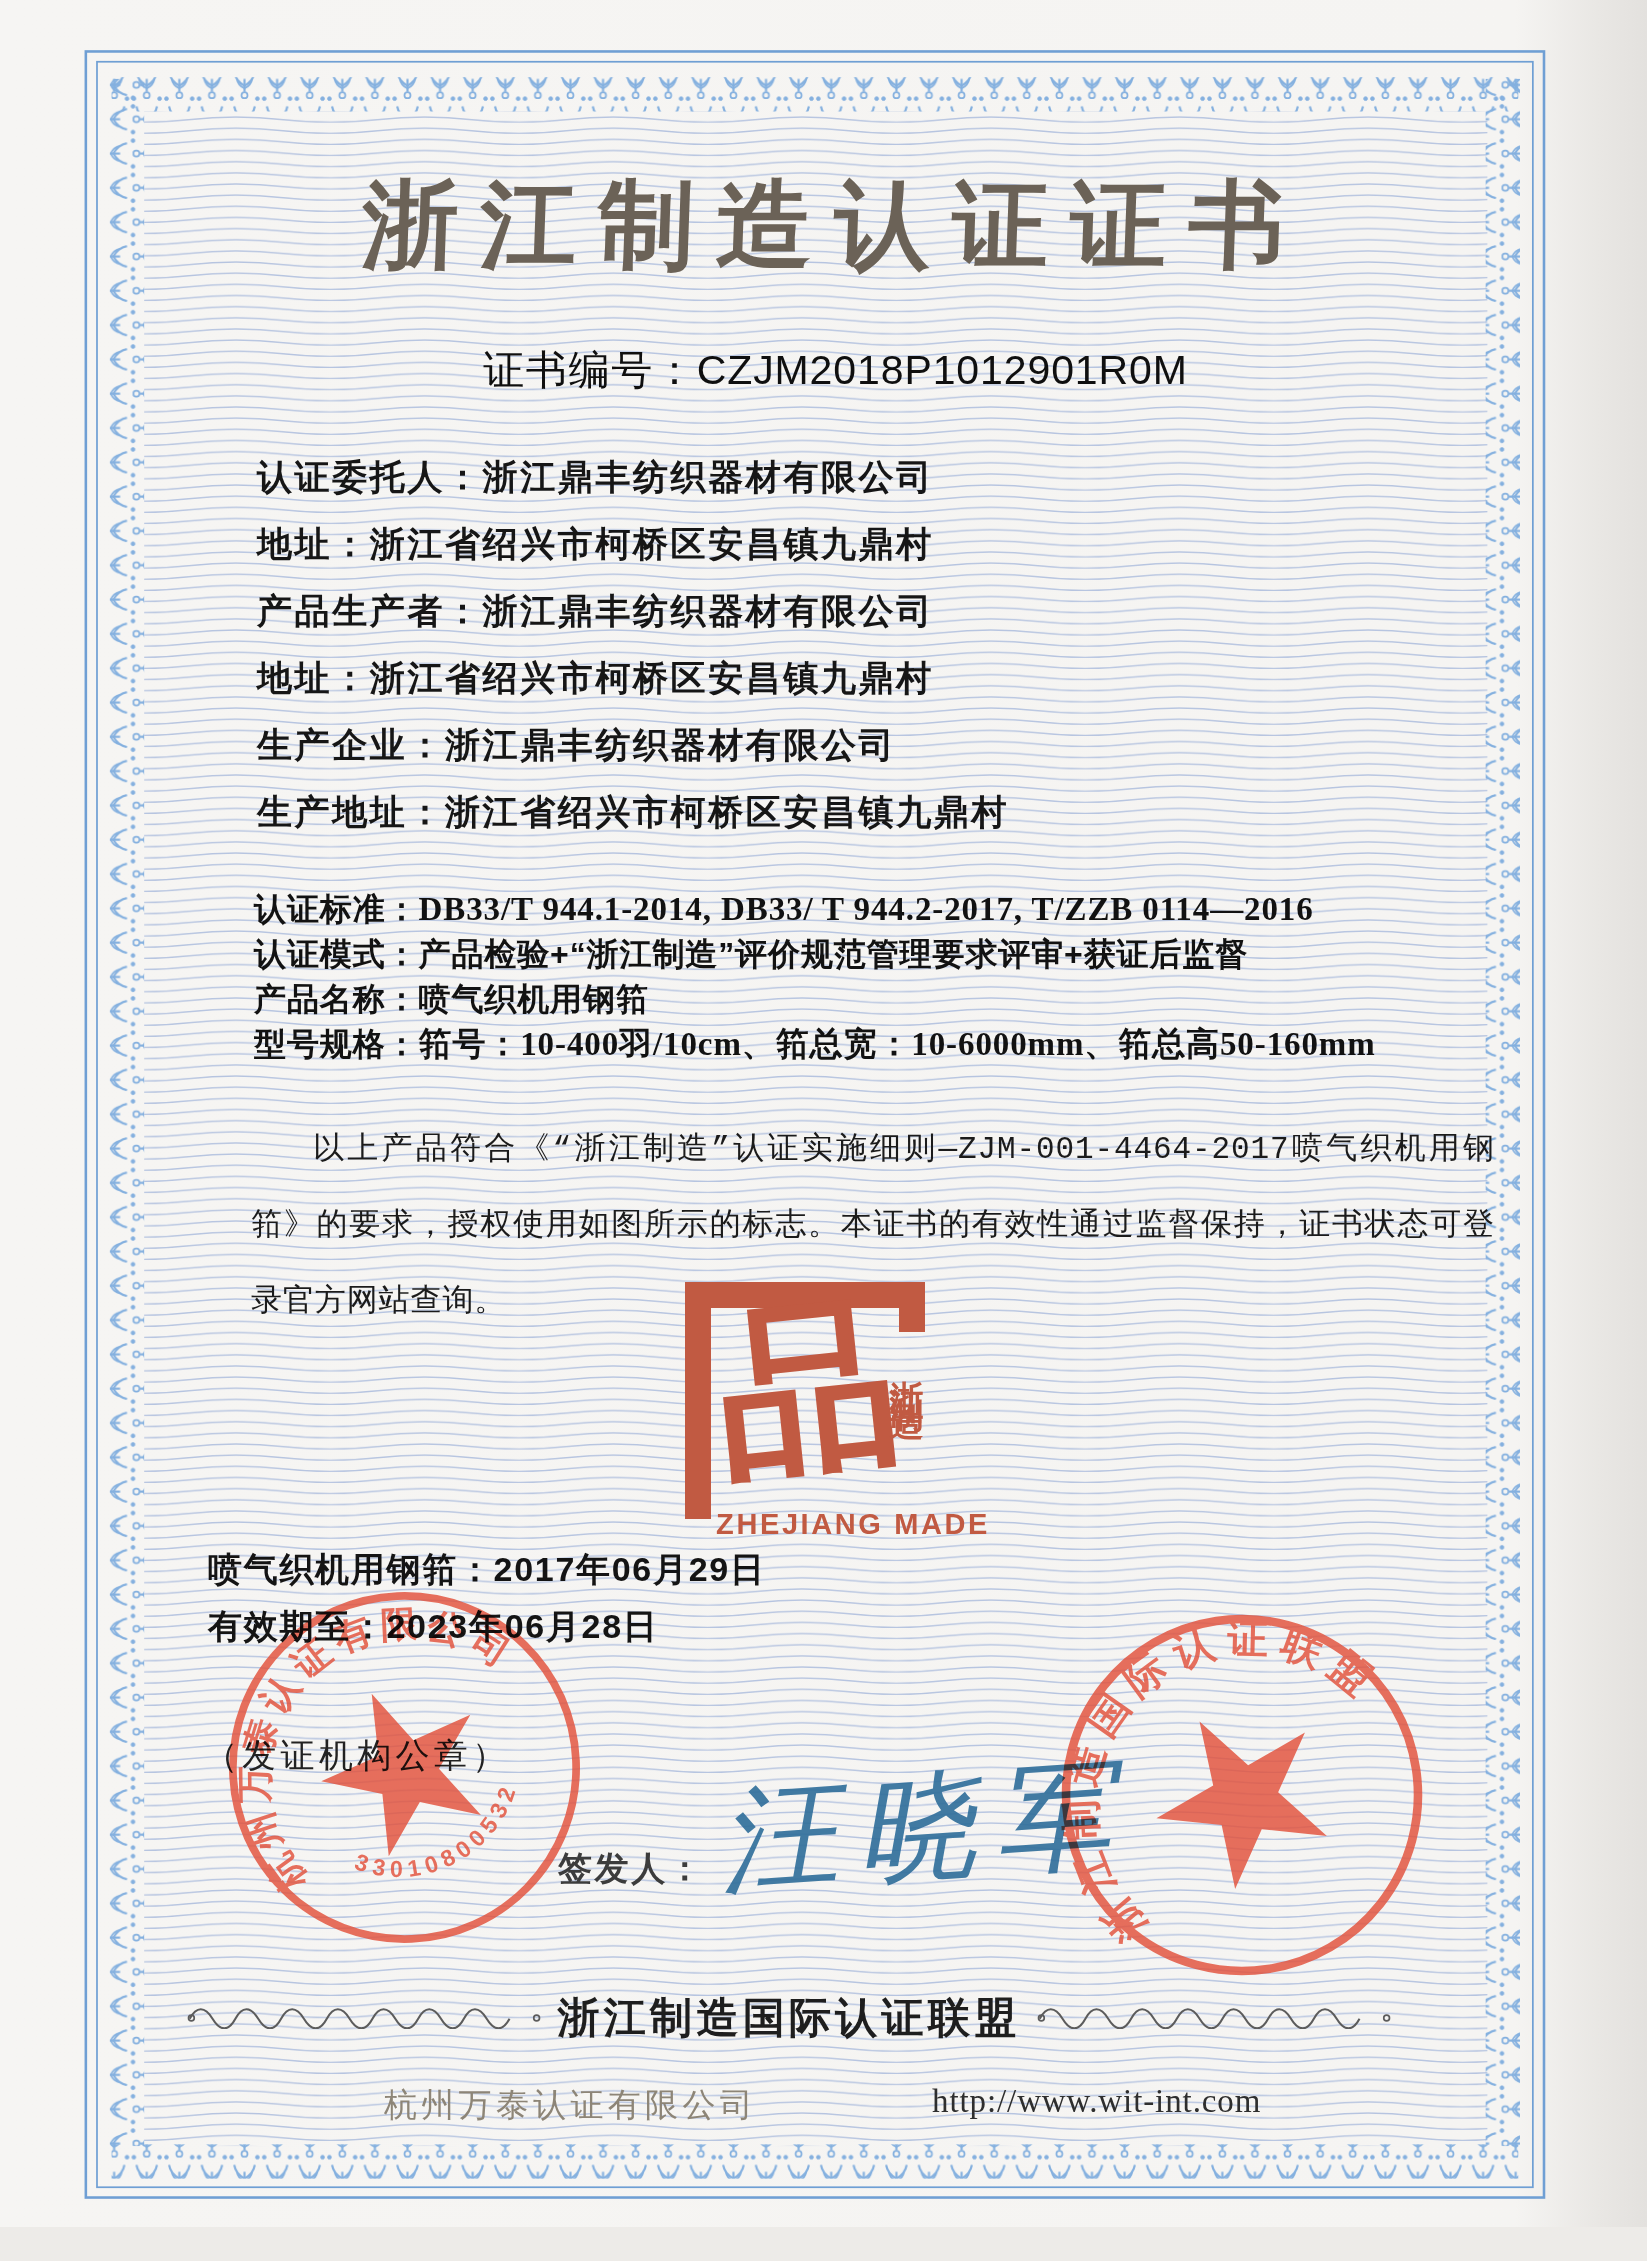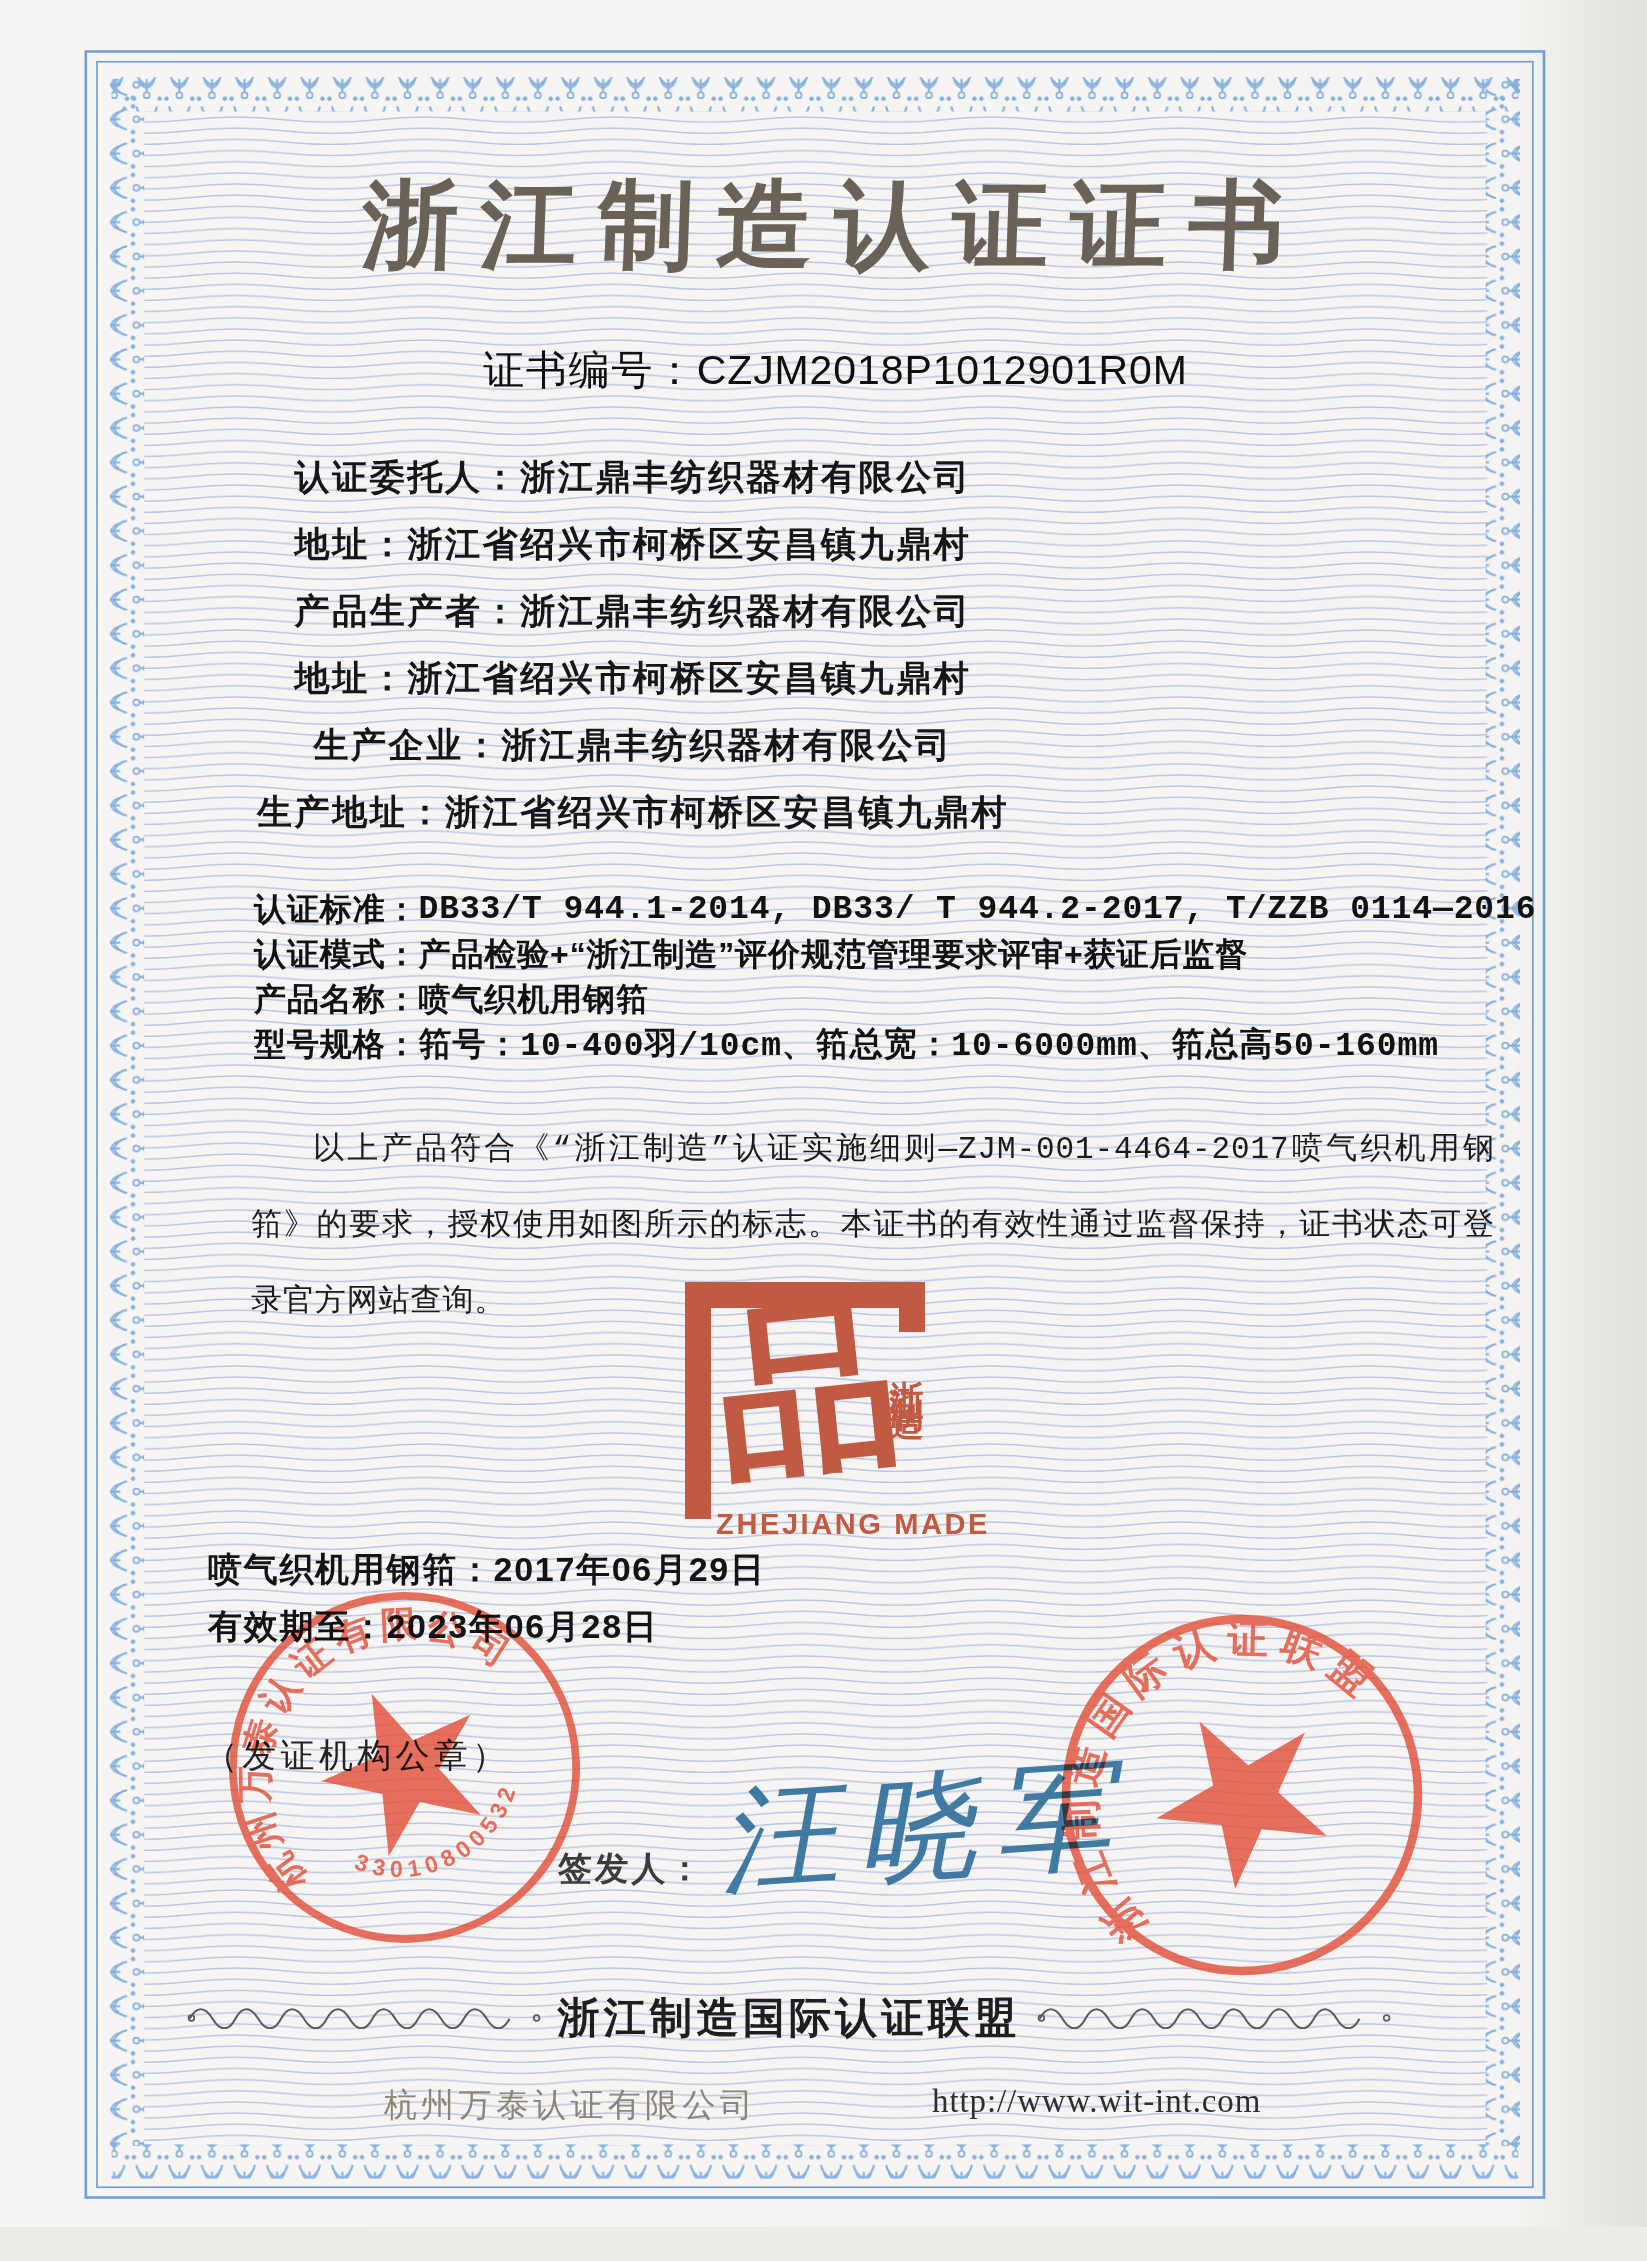--- a/index.html
+++ b/index.html
@@ -13,26 +13,26 @@
   .title{position:absolute;top:160px;left:0;width:1647px;text-align:center;
          font-family:"DejaVu Serif",serif;font-weight:700;font-size:96px;line-height:129px;
          letter-spacing:22px;padding-left:22px;box-sizing:border-box;color:#6b6257;
          transform:skewX(-2deg);}
   .certno{position:absolute;top:343px;left:0;width:1647px;text-align:center;
           font-size:41px;font-weight:400;color:#0f0f0f;letter-spacing:1.7px;padding-left:12px;}
   .certno .code{font-family:"Liberation Sans",sans-serif;letter-spacing:0.9px;}
 
   .fields{position:absolute;left:257px;top:444px;}
   .field-line{height:67px;display:flex;align-items:center;font-size:35px;font-weight:700;
-              color:#161616;letter-spacing:2.6px;white-space:nowrap;justify-content:center;}
+              color:#161616;letter-spacing:2.6px;white-space:nowrap;}
 
   .standards{position:absolute;left:254px;top:887px;}
   .std-line{height:45px;display:flex;align-items:center;font-size:32px;font-weight:700;
             color:#121212;letter-spacing:0.9px;white-space:nowrap;}
-  .std-line .val{font-family:Liberation Mono, monospace;font-size:33px;text-align:center;}
+  .std-line .val{font-family:Liberation Serif, serif;font-size:33px;text-align:center;}
 
   .statement{position:absolute;left:251px;top:1112px;width:1244px;
              font-family:Liberation Mono, monospace;font-size:31px;line-height:76px;
              color:#1b1b1b;text-align:justify;text-indent:2em;letter-spacing:0.9px;}
 
   .logo{position:absolute;left:685px;top:1282px;width:240px;height:237px;
         border-left:26px solid #c15a42;border-top:26px solid #c15a42;box-sizing:border-box;}
   .logo-stub{position:absolute;right:0;top:0;width:26px;height:24px;background:#c15a42;}
   .logo-pin{position:absolute;left:5.1px;top:-12px;font-family:"DejaVu Serif",serif;
             font-size:182px;line-height:182px;font-weight:700;color:#c15a42;

